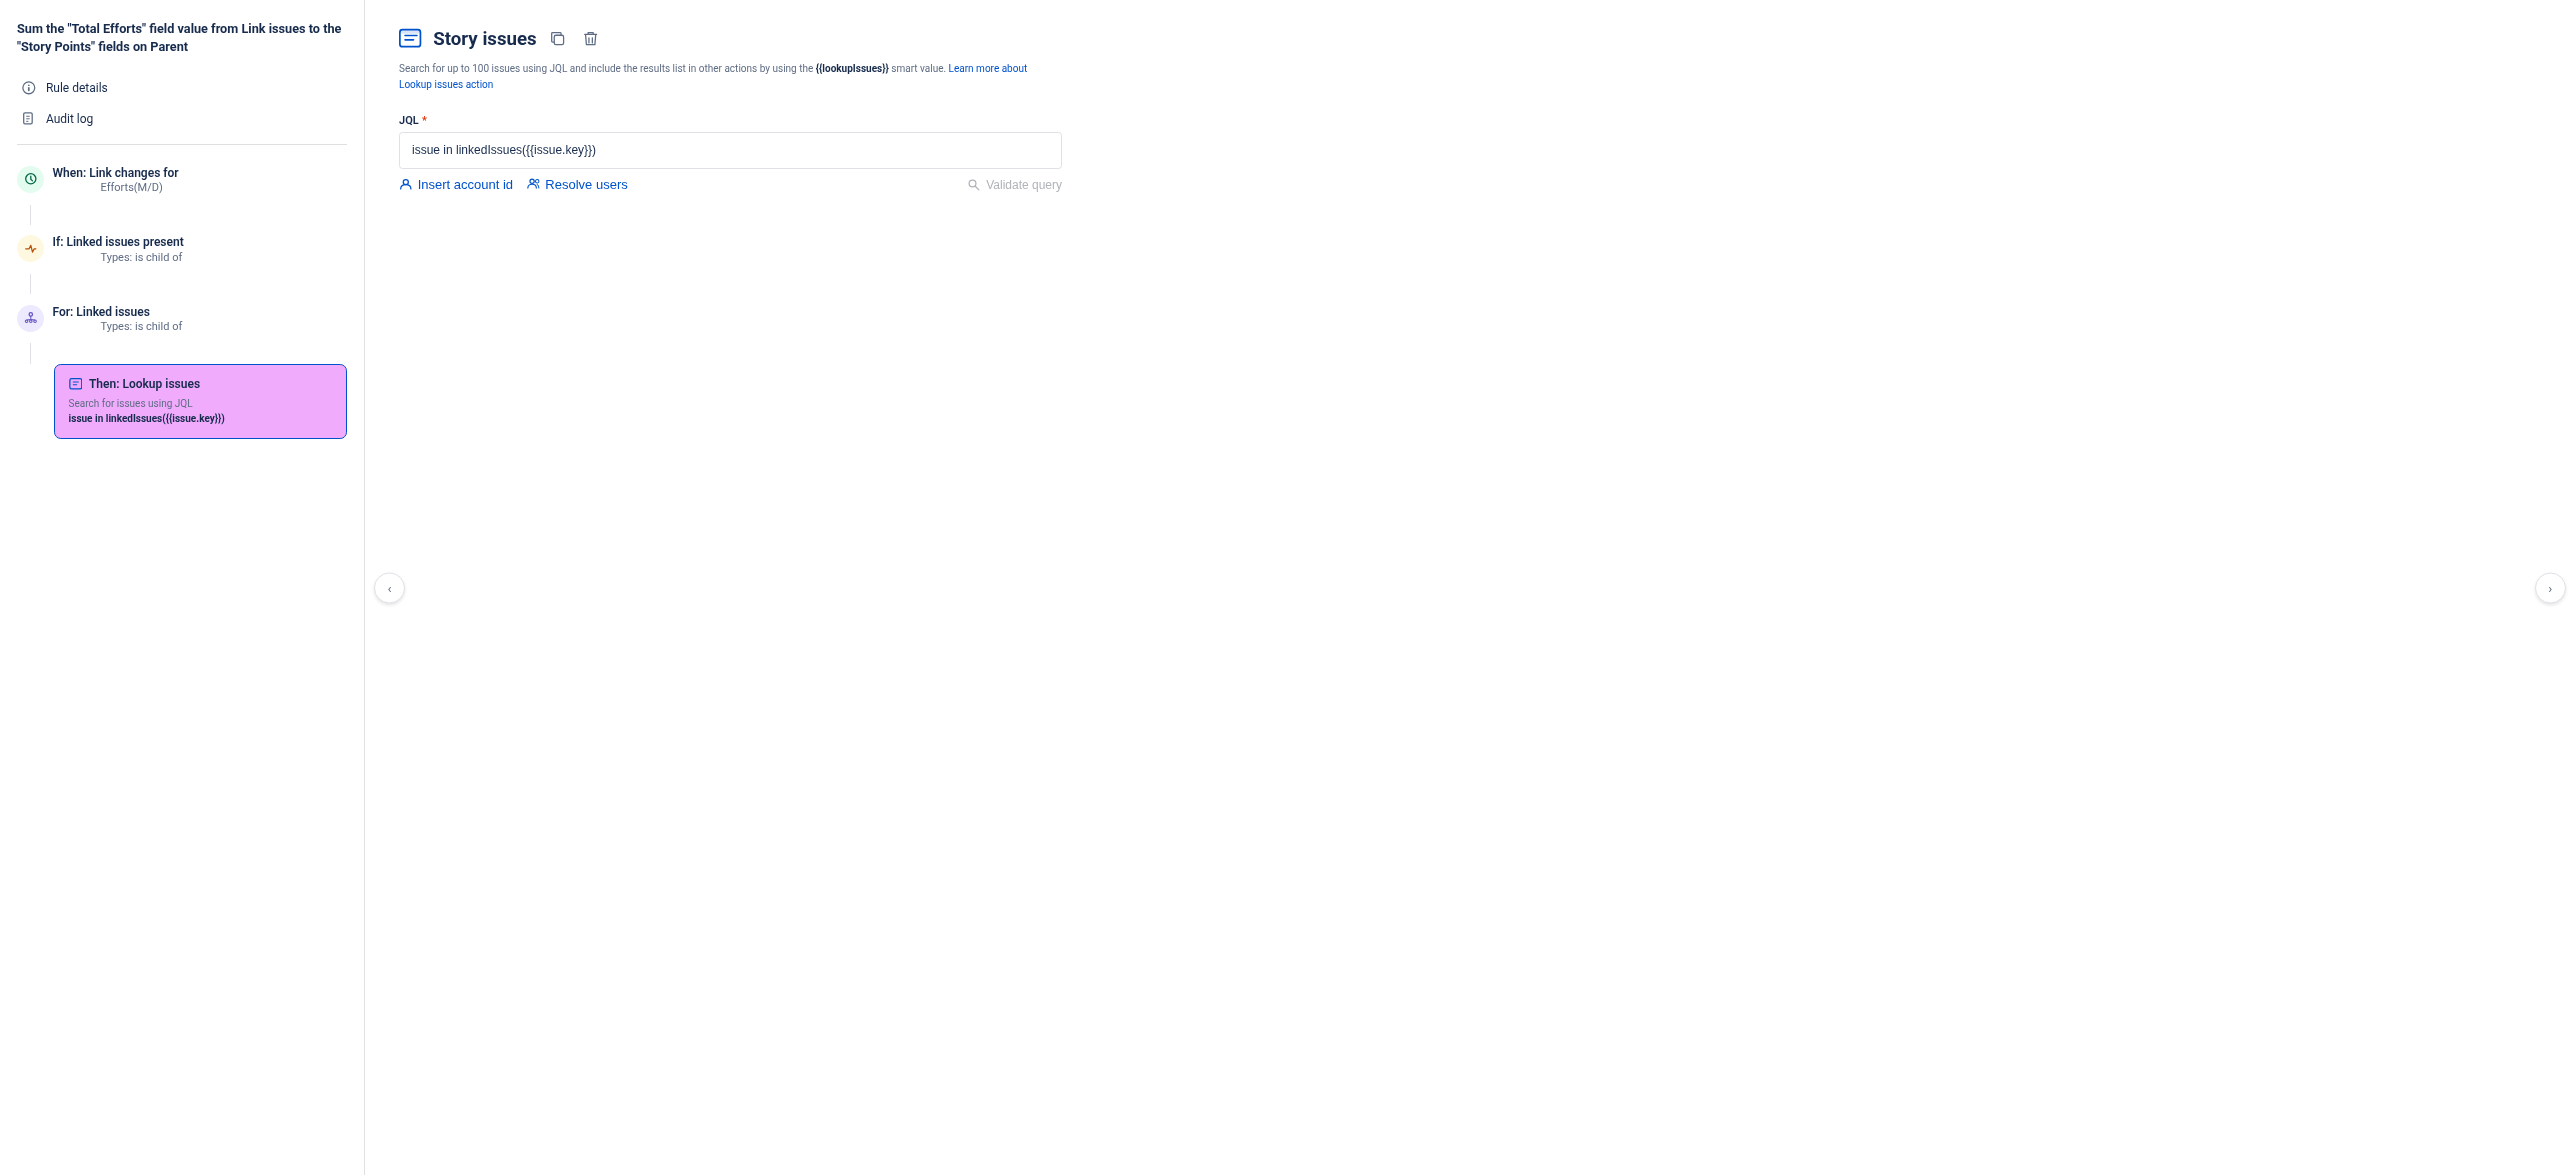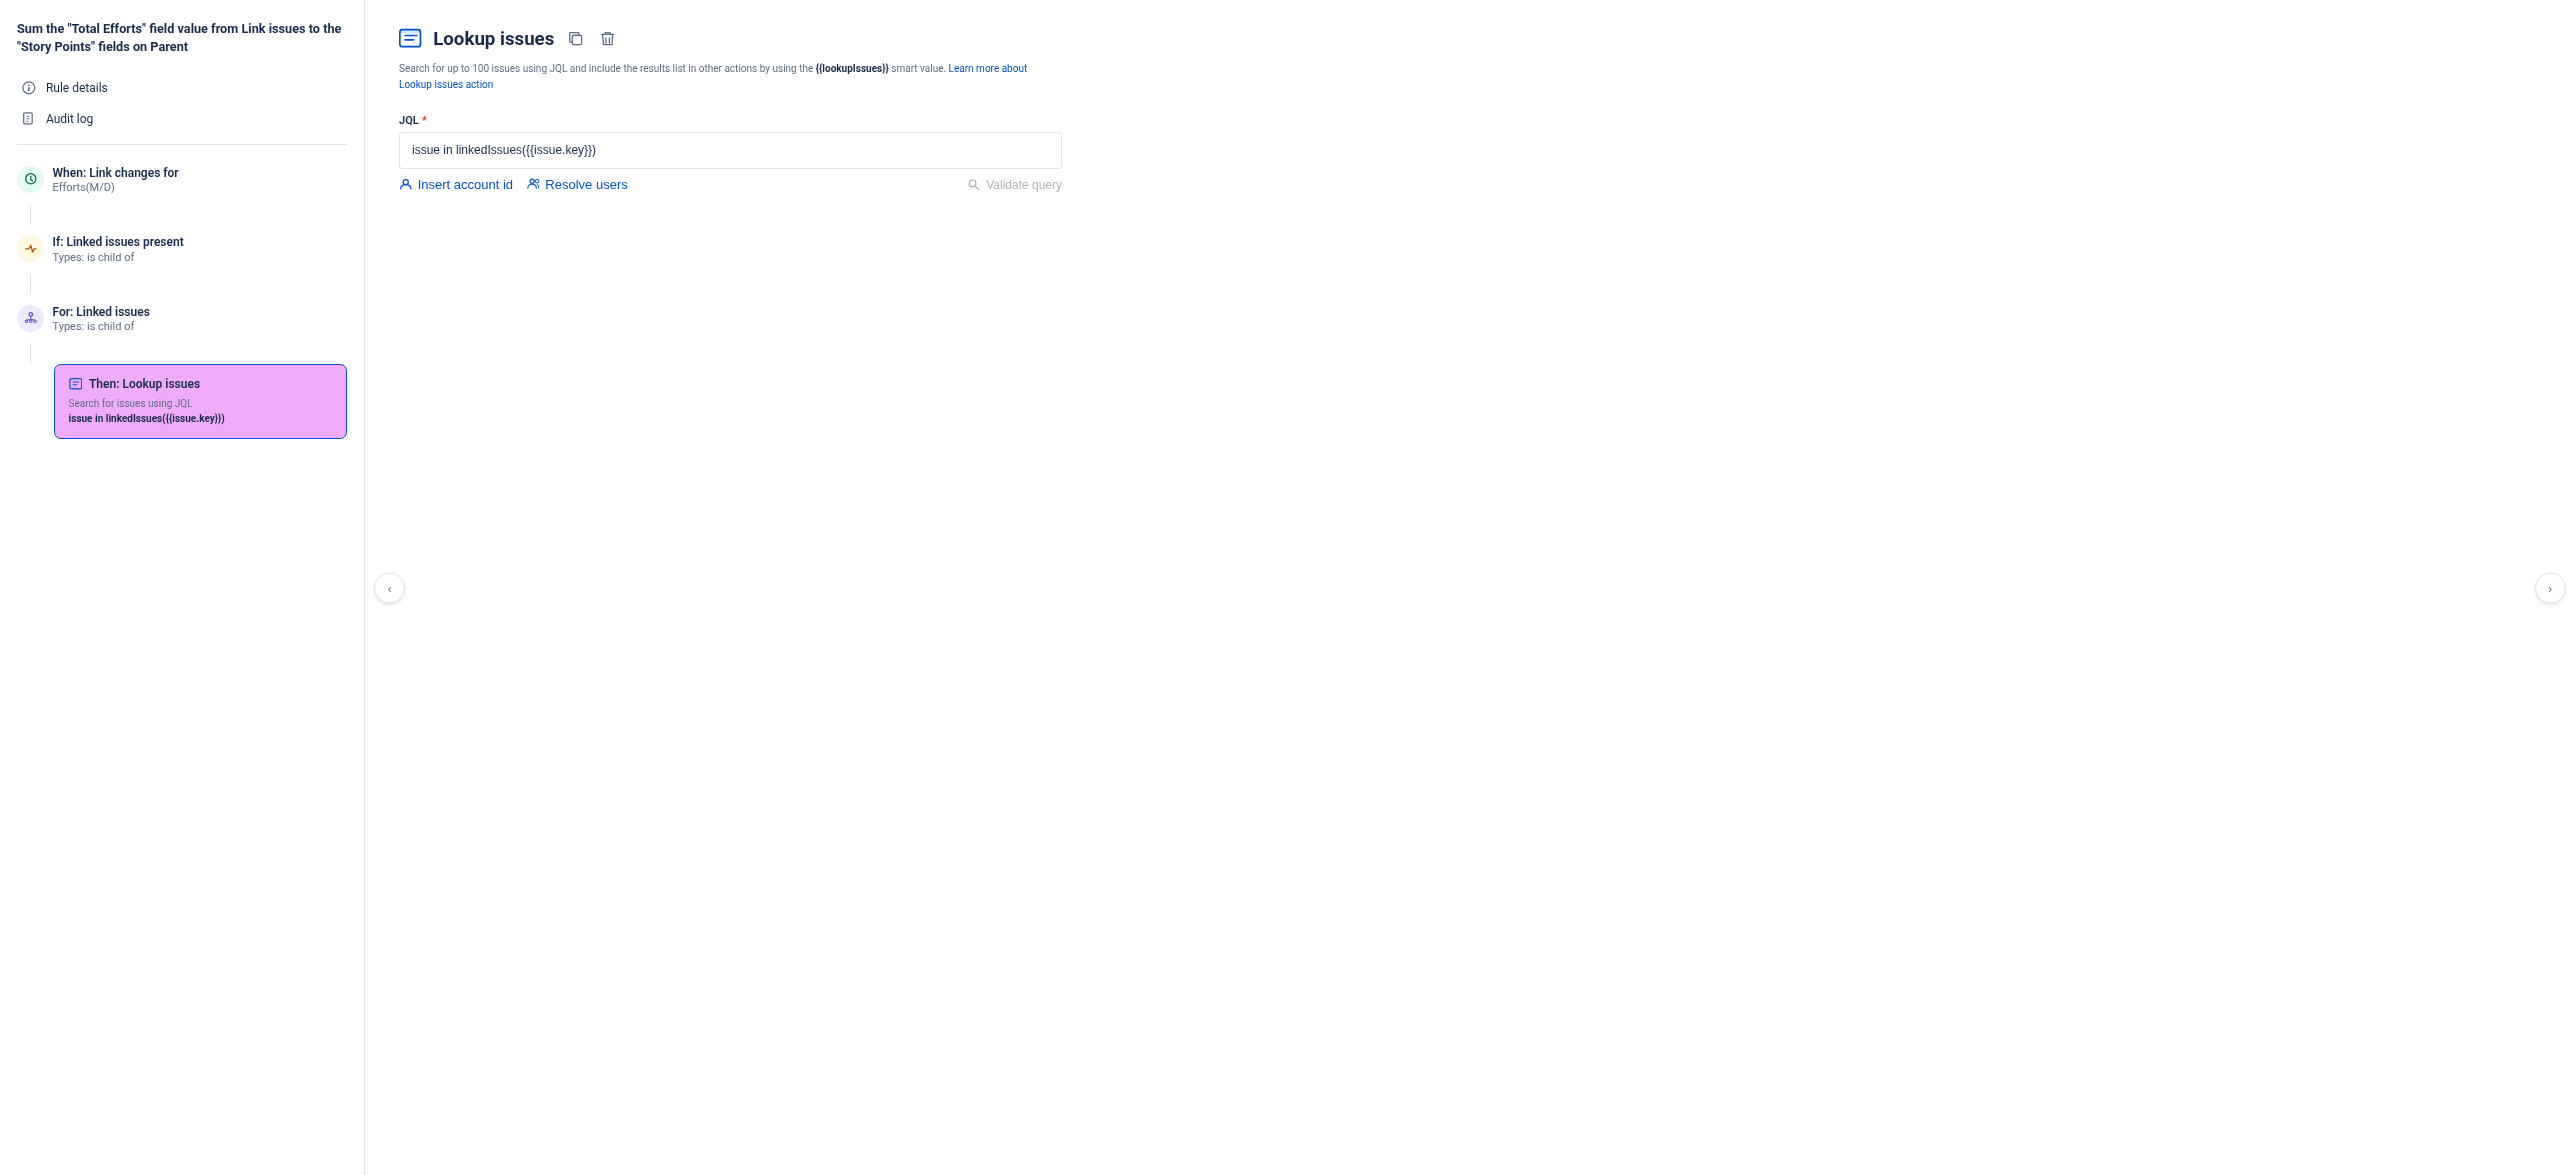--- a/index.html
+++ b/index.html
@@ -104,20 +104,21 @@
     .timeline-label {
       font-weight: 600;
       font-size: 12px;
       color: #172b4d;
     }
 
     .timeline-sub {
       font-size: 11px;
       color: #5e6c84;
       margin-top: 1.7px;
+      margin-left: 48px;
     }
 
     .timeline-connector {
       width: 1.7px;
       height: 20.4px;
       background: #dfe1e6;
       margin-left: 12.7px;
     }
 
     
@@ -420,21 +421,21 @@
 </div>
 
 <div class="right-panel">
 
   <div class="panel-header">
     <svg width="24" height="24" viewBox="0 0 28 28" fill="none">
       <rect x="1" y="3" width="24" height="20" rx="3" stroke="#0052cc" stroke-width="2"></rect>
       <path d="M7 10h14M7 15h10" stroke="#0052cc" stroke-width="1.8" stroke-linecap="round"></path>
       <rect x="1" y="3" width="24" height="5" rx="3" fill="#0052cc" opacity="0.15"></rect>
     </svg>
-    <span class="panel-title">Lookup issues</span>
+    <span class="panel-title">Story issues</span>
     <button class="icon-btn" title="Copy">
       <svg width="15.3" height="15.3" viewBox="0 0 18 18" fill="none">
         <rect x="5" y="5" width="11" height="11" rx="2" stroke="#5e6c84" stroke-width="1.5"></rect>
         <path d="M13 5V3a1 1 0 00-1-1H3a1 1 0 00-1 1v9a1 1 0 001 1h2" stroke="#5e6c84" stroke-width="1.5"></path>
       </svg>
     </button>
     <button class="icon-btn" title="Delete">
       <svg width="15.3" height="15.3" viewBox="0 0 18 18" fill="none">
         <path d="M2 4h14M6 4V2h6v2M7 8v6M11 8v6M3 4l1 12h10L15 4" stroke="#5e6c84" stroke-width="1.5" stroke-linecap="round" stroke-linejoin="round"></path>
       </svg>

